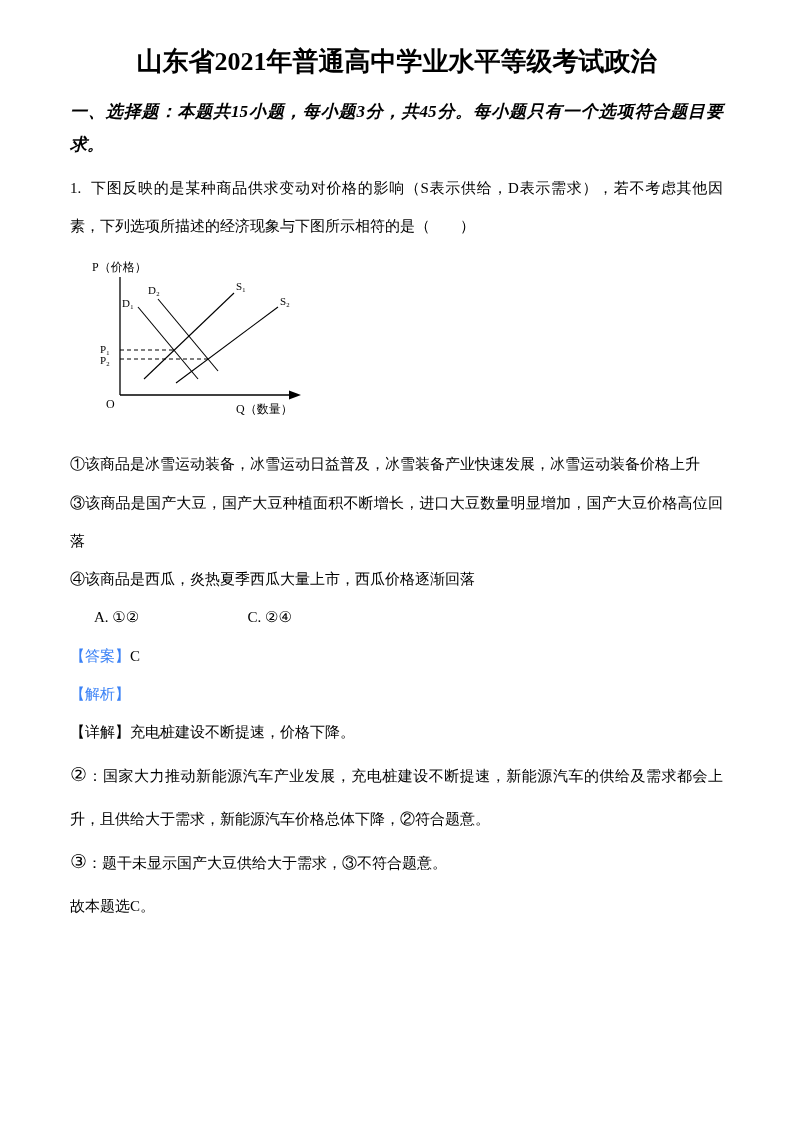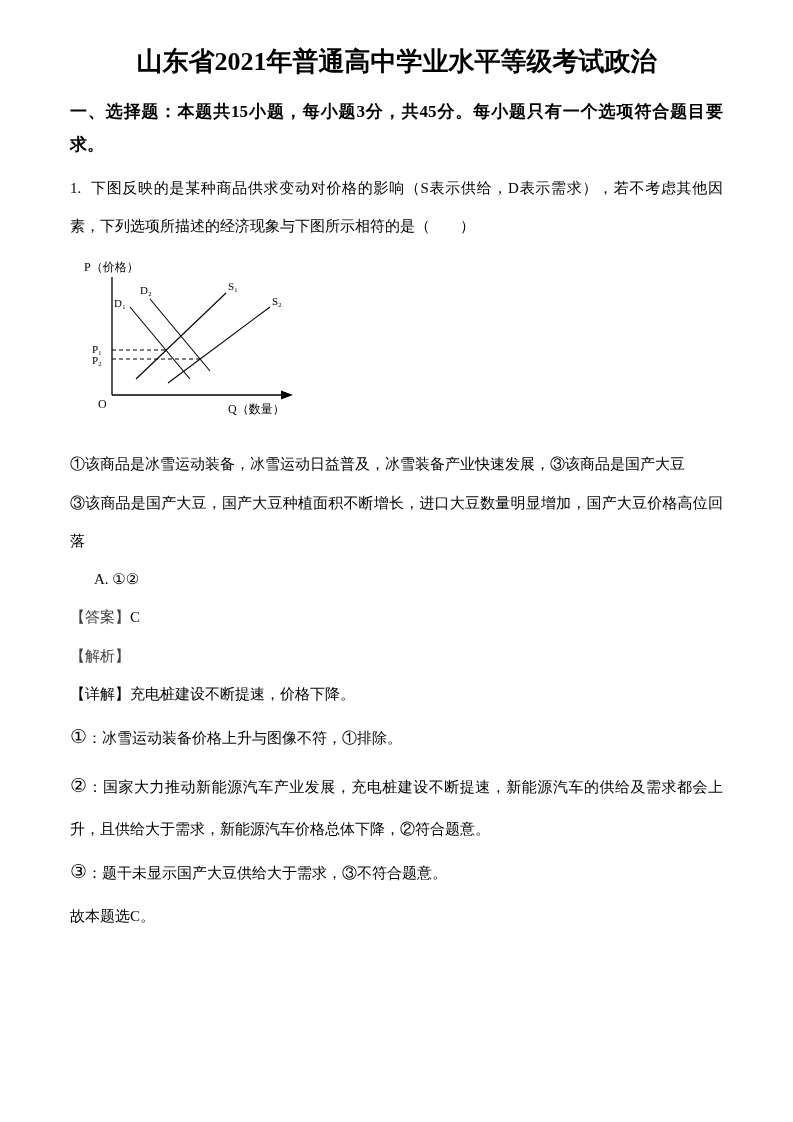--- a/index.html
+++ b/index.html
@@ -19,46 +19,47 @@
     text-align: center;
     margin: 0 0 16px 0;
     line-height: 1.4;
   }
   .section-heading {
     font-size: 17px;
     font-weight: bold;
     margin: 0 0 8px 0;
     line-height: 1.9;
     text-align: justify;
+    font-style: italic;
   }
   p.body-line {
     font-size: 15px;
     line-height: 2.55;
     margin: 0;
     text-align: justify;
   }
   .qnum { margin-right: 9px; }
 
-  .chart-wrap { margin: 12px 0 26px 8px; text-align: center; }
+  .chart-wrap { margin: 12px 0 26px 16px; text-align: center; }
   .chart-wrap svg { display: block; }
   .chart-wrap text {
     font-family: "Liberation Serif", "DejaVu Serif", serif;
     fill: #000;
   }
 
   .choices-row {
     display: flex;
     width: 94%;
     font-size: 15px;
     line-height: 2.55;
     margin-left: 24px;
   }
   .choices-row .choice { width: 25%; }
 
-  .blue { color: #404040; }
+  .blue { color: #3b82f6; }
 
   .point .marker-big { font-size: 19px; }
 </style>
 </head>
 <body>
 
 <div class="page">
 
   <h1 class="title">山东省2021年普通高中学业水平等级考试政治</h1>
 
@@ -90,42 +91,41 @@
       <text x="36" y="50" font-size="11">D₁</text>
       <text x="62" y="37" font-size="11">D₂</text>
       <text x="150" y="33" font-size="11">S₁</text>
       <text x="194" y="48" font-size="11">S₂</text>
       <text x="14" y="96" font-size="11">P₁</text>
       <text x="14" y="107" font-size="11">P₂</text>
     </svg>
   </div>
 
   <div>
-    <p class="body-line">①该商品是冰雪运动装备，冰雪运动日益普及，冰雪装备产业快速发展，③该商品是国产大豆</p>
+    <p class="body-line">①该商品是冰雪运动装备，冰雪运动日益普及，冰雪装备产业快速发展，冰雪运动装备价格上升</p>
     <p class="body-line">③该商品是国产大豆，国产大豆种植面积不断增长，进口大豆数量明显增加，国产大豆价格高位回落</p>
+    <p class="body-line">④该商品是西瓜，炎热夏季西瓜大量上市，西瓜价格逐渐回落</p>
   </div>
 
   <div class="choices-row">
     <span class="choice">A. ①②</span>
+    <span class="choice">C. ②④</span>
   </div>
 
   <p class="body-line">
     <span class="blue">【答案】</span><span>C</span>
   </p>
 
   <p class="body-line blue">【解析】</p>
 
   <p class="body-line">
     <span>【详解】</span><span>充电桩建设不断提速，价格下降。</span>
   </p>
 
   <p class="body-line point">
-    <span class="marker-big">①</span><span>：冰雪运动装备价格上升与图像不符，①排除。</span>
-  </p>
-  <p class="body-line point">
     <span class="marker-big">②</span><span>：国家大力推动新能源汽车产业发展，充电桩建设不断提速，新能源汽车的供给及需求都会上升，且供给大于需求，新能源汽车价格总体下降，②符合题意。</span>
   </p>
   <p class="body-line point">
     <span class="marker-big">③</span><span>：题干未显示国产大豆供给大于需求，③不符合题意。</span>
   </p>
 
   <p class="body-line">故本题选C。</p>
 
 </div>
 

